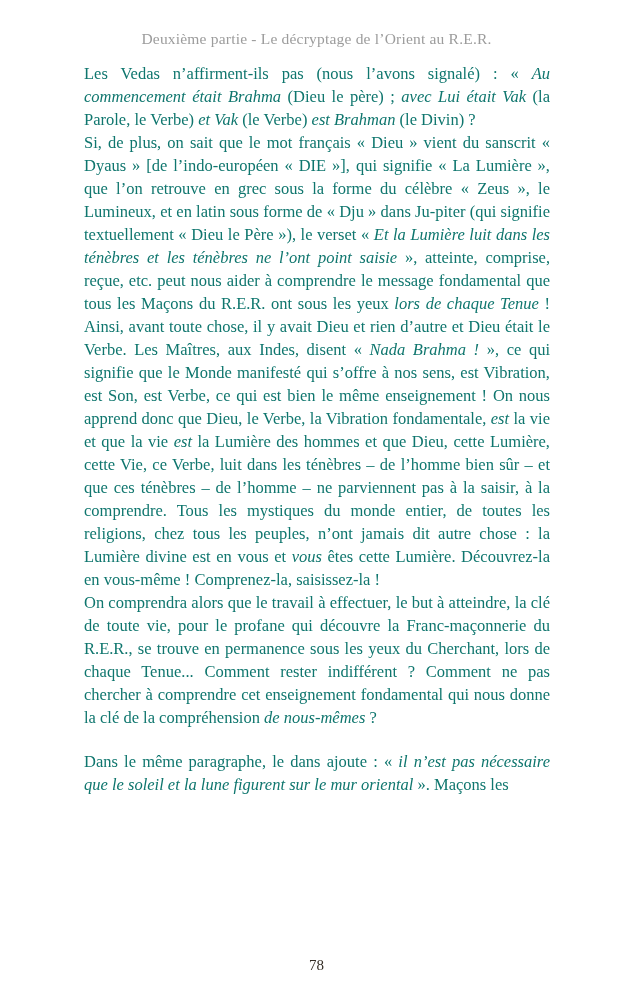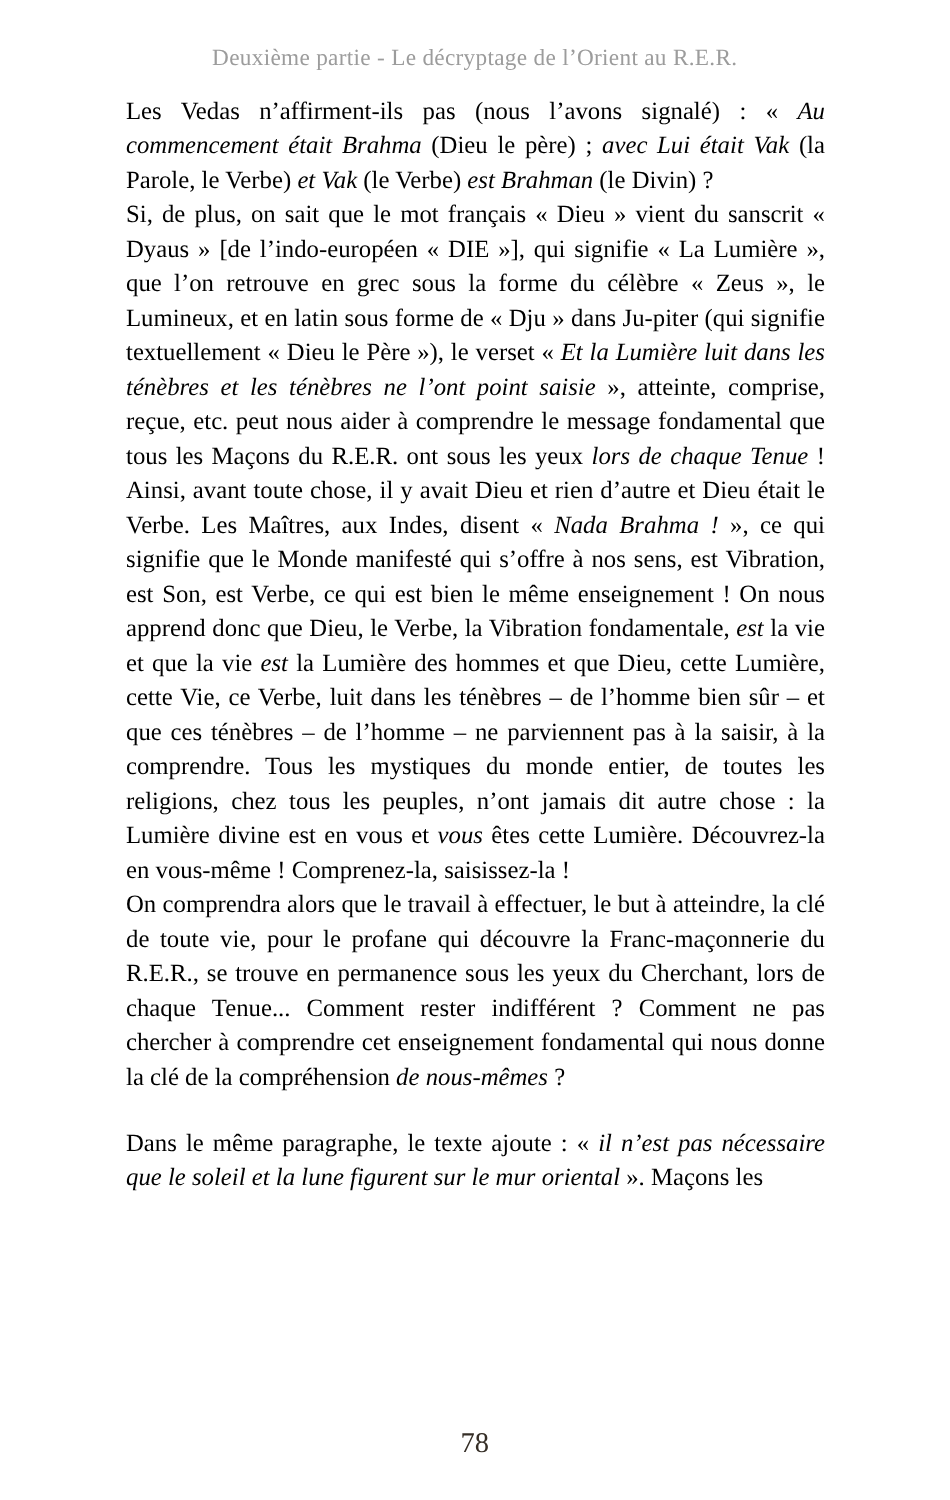--- a/index.html
+++ b/index.html
@@ -27,44 +27,44 @@
     color: #9c9c9c;
   }
   .body-text {
     position: absolute;
     top: 62px;
     left: 84px;
     width: 466px;
     font-size: 16.5px;
     line-height: 23px;
     text-align: justify;
-    color: #000000;
+    color: #0f766e;
   }
   .body-text p { margin: 0; }
   .body-text p.gap-before { margin-top: 21px; }
   .run-regular { font-style: normal; }
   .run-italic { font-style: italic; }
   .run-bold-italic { font-style: italic; font-weight: 400; }
   .page-number {
     position: absolute;
     bottom: 26px;
     left: 0;
     right: 0;
     text-align: center;
-    font-size: 19px;
+    font-size: 15px;
     color: #352e26;
   }
 </style>
 </head>
 <body>
 
 <div class="page">
   <div class="running-header">Deuxième partie - Le décryptage de l’Orient au R.E.R.</div>
 
   <div class="body-text">
       <p><span class="run-regular">Les Vedas n’affirment-ils pas (nous l’avons signalé) : « </span><span class="run-italic">Au commencement était Brahma</span><span class="run-regular"> (Dieu le père) ; </span><span class="run-italic">avec Lui était Vak</span><span class="run-regular"> (la Parole, le Verbe) </span><span class="run-italic">et Vak</span><span class="run-regular"> (le Verbe) </span><span class="run-italic">est Brahman</span><span class="run-regular"> (le Divin) ?</span></p>
       <p><span class="run-regular">Si, de plus, on sait que le mot français « Dieu » vient du sanscrit « Dyaus » [de l’indo-européen « DIE »], qui signifie « La Lumière », que l’on retrouve en grec sous la forme du célèbre « Zeus », le Lumineux, et en latin sous forme de « Dju » dans Ju-piter (qui signifie textuellement « Dieu le Père »), le verset « </span><span class="run-italic">Et la Lumière luit dans les ténèbres et les ténèbres ne l’ont point saisie</span><span class="run-regular"> », atteinte, comprise, reçue, etc. peut nous aider à comprendre le message fondamental que tous les Maçons du R.E.R. ont sous les yeux </span><span class="run-bold-italic">lors de chaque Tenue</span><span class="run-regular"> !  Ainsi, avant toute chose, il y avait Dieu et rien d’autre et Dieu était le Verbe. Les Maîtres, aux Indes, disent « </span><span class="run-italic">Nada Brahma !</span><span class="run-regular"> », ce qui signifie que le Monde manifesté qui s’offre à nos sens, est Vibration, est Son, est Verbe, ce qui est bien le même enseignement ! On nous apprend donc que Dieu, le Verbe, la Vibration fondamentale, </span><span class="run-italic">est</span><span class="run-regular"> la vie et que la vie </span><span class="run-italic">est</span><span class="run-regular"> la Lumière des hommes et que Dieu, cette Lumière, cette Vie, ce Verbe, luit dans les ténèbres – de l’homme bien sûr – et que ces ténèbres – de l’homme – ne parviennent pas à la saisir, à la comprendre. Tous les mystiques du monde entier, de toutes les religions, chez tous les peuples, n’ont jamais dit autre chose : la Lumière divine est en vous et </span><span class="run-italic">vous</span><span class="run-regular"> êtes cette Lumière. Découvrez-la en vous-même ! Comprenez-la, saisissez-la !</span></p>
       <p><span class="run-regular">On comprendra alors que le travail à effectuer, le but à atteindre, la clé de toute vie, pour le profane qui découvre la Franc-maçonnerie du R.E.R., se trouve en permanence sous les yeux du Cherchant, lors de chaque Tenue... Comment rester indifférent ? Comment ne pas chercher à comprendre cet enseignement fondamental qui nous donne la clé de la compréhension </span><span class="run-italic">de nous-mêmes</span><span class="run-regular"> ?</span></p>
-      <p class="gap-before"><span class="run-regular">Dans le même paragraphe, le texte ajoute : « </span><span class="run-italic">il n’est pas nécessaire que le soleil et la lune figurent sur le mur oriental</span><span class="run-regular"> ». Maçons les</span></p>
+      <p class="gap-before"><span class="run-regular">Dans le même paragraphe, le dans ajoute : « </span><span class="run-italic">il n’est pas nécessaire que le soleil et la lune figurent sur le mur oriental</span><span class="run-regular"> ». Maçons les</span></p>
     </div>
 
   <div class="page-number">78</div>
 </div>
 
 </body></html>

